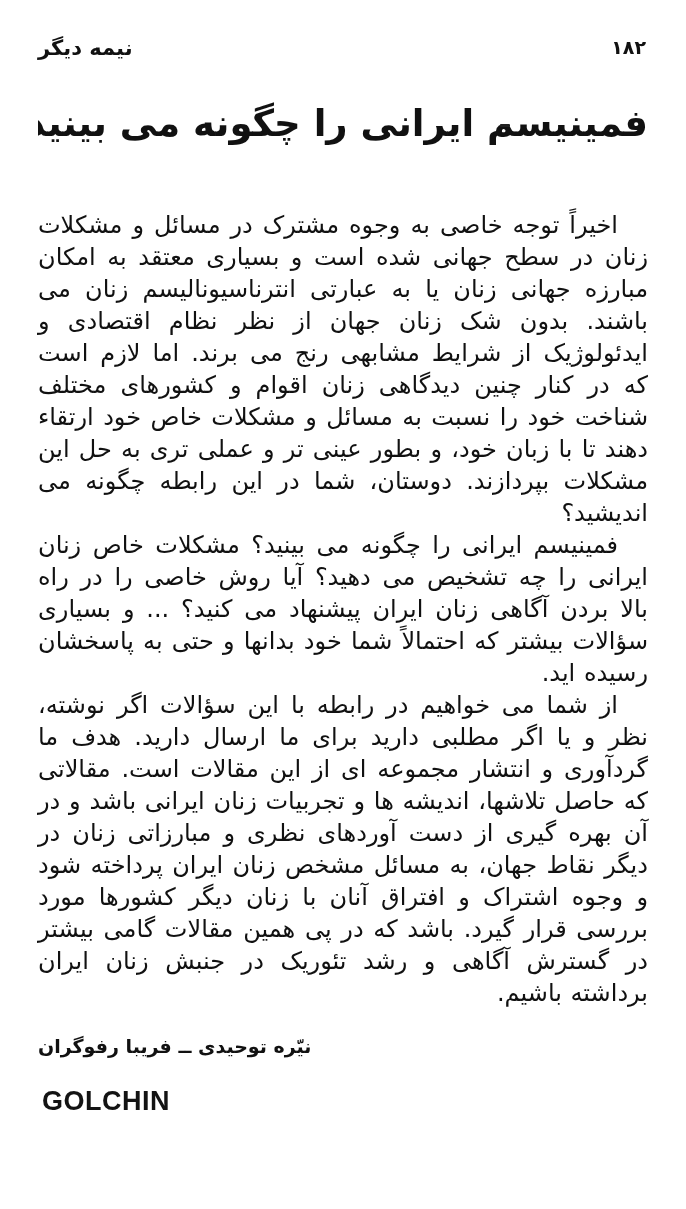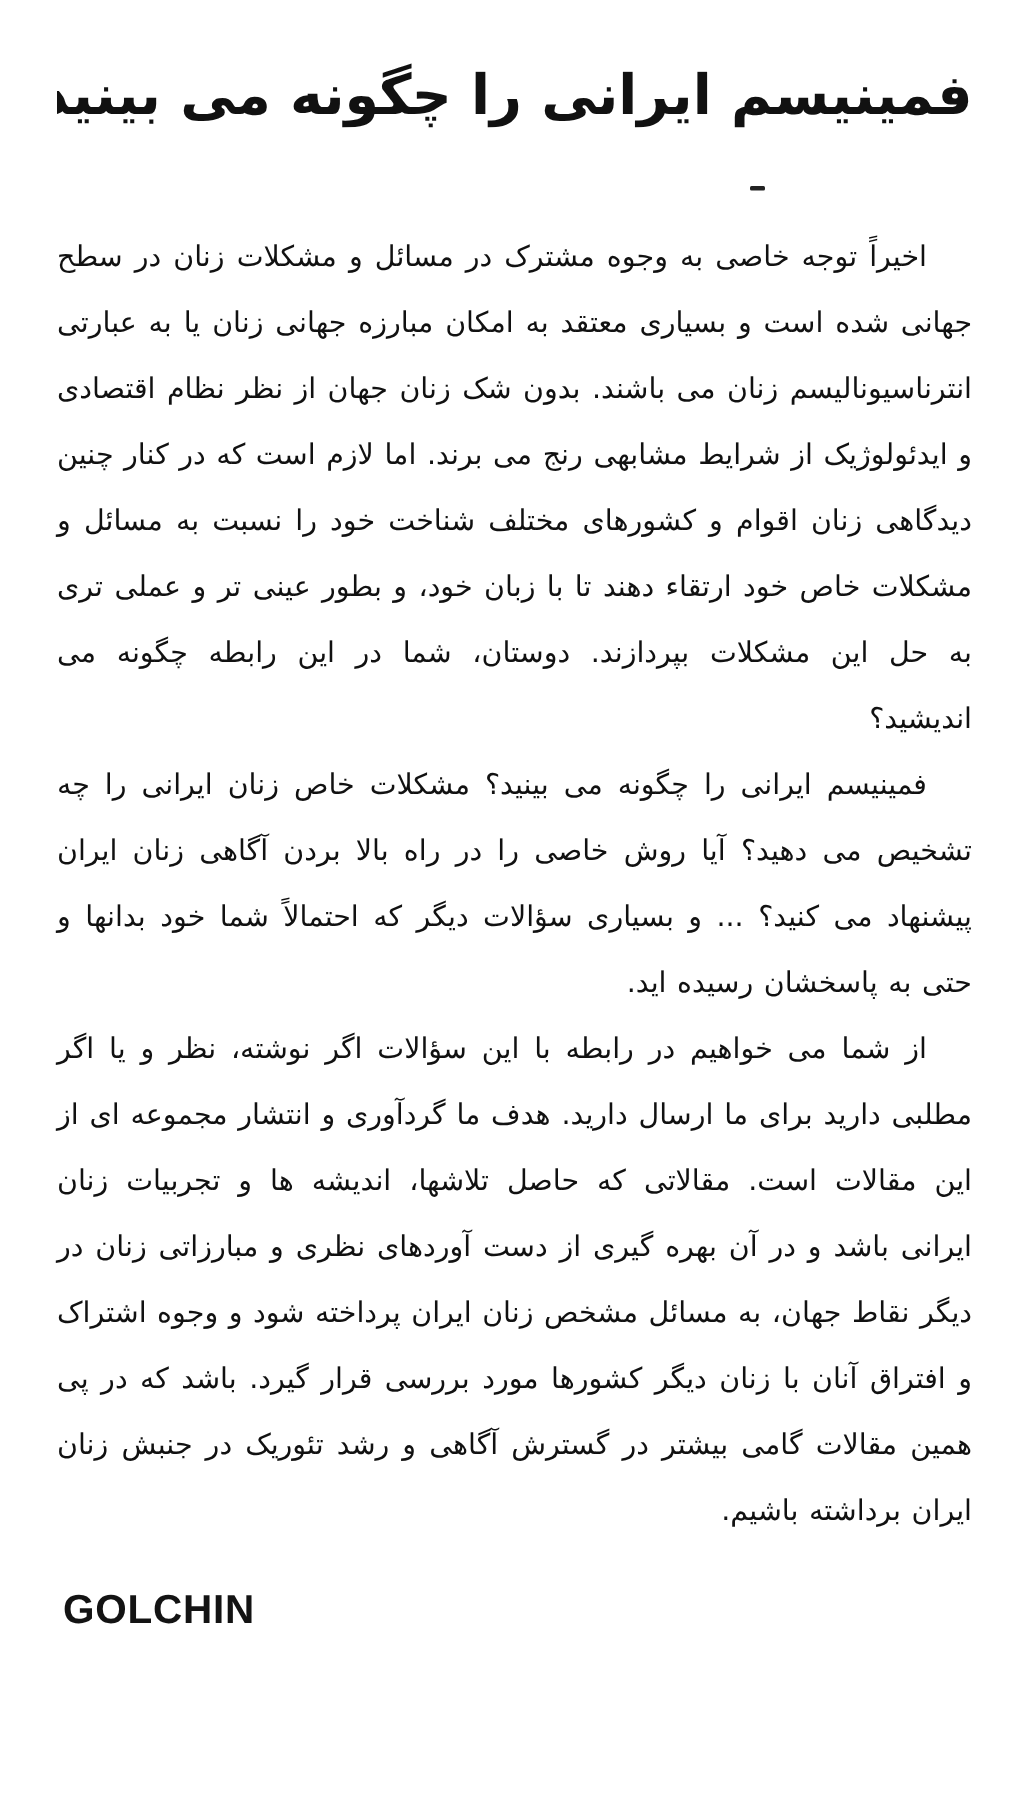--- a/index.html
+++ b/index.html
@@ -53,22 +53,22 @@
     font-weight: bold;
     white-space: nowrap;
     overflow: hidden;
     letter-spacing: 0;
   }
   .body-text {
     margin-top: 64px;
   }
   .body-par {
     margin: 0;
-    font-size: 19px;
-    line-height: 44px;
+    font-size: 24px;
+    line-height: 32px;
     text-align: justify;
     text-indent: 30px;
     word-spacing: 1px;
   }
   .signature {
     margin: 26px 0 0 0;
     font-size: 19px;
     font-weight: bold;
     text-align: left;
     text-indent: 0;
@@ -94,29 +94,34 @@
     letter-spacing: 0.5px;
     color: #131313;
   }
   .address-line { display: block; }
 </style>
 </head>
 <body>
 
 <div class="page">
 
+  <div class="page-header">
+    <span class="journal-name">نیمه دیگر</span>
+    <span class="page-number">۱۸۲</span>
+  </div>
 
   <div class="scan-mark"></div>
 
   <h1 class="article-title">فمینیسم ایرانی را چگونه می بینید؟</h1>
 
   <div class="body-text">
     <p class="body-par">اخیراً توجه خاصی به وجوه مشترک در مسائل و مشکلات زنان در سطح جهانی شده است و بسیاری معتقد به امکان مبارزه جهانی زنان یا به عبارتی انترناسیونالیسم زنان می باشند. بدون شک زنان جهان از نظر نظام اقتصادی و ایدئولوژیک از شرایط مشابهی رنج می برند. اما لازم است که در کنار چنین دیدگاهی زنان اقوام و کشورهای مختلف شناخت خود را نسبت به مسائل و مشکلات خاص خود ارتقاء دهند تا با زبان خود، و بطور عینی تر و عملی تری به حل این مشکلات بپردازند. دوستان، شما در این رابطه چگونه می اندیشید؟</p>
-    <p class="body-par">فمینیسم ایرانی را چگونه می بینید؟ مشکلات خاص زنان ایرانی را چه تشخیص می دهید؟ آیا روش خاصی را در راه بالا بردن آگاهی زنان ایران پیشنهاد می کنید؟ ... و بسیاری سؤالات دیگر که احتمالاً شما خود بدانها و حتی به پاسخشان رسیده اید.</p>
+    <p class="body-par">فمینیسم ایرانی را چگونه می بینید؟ مشکلات خاص زنان ایرانی را چه تشخیص می دهید؟ آیا روش خاصی را در راه بالا بردن آگاهی زنان ایران پیشنهاد می کنید؟ ... و بسیاری سؤالات بیشتر که احتمالاً شما خود بدانها و حتی به پاسخشان رسیده اید.</p>
     <p class="body-par">از شما می خواهیم در رابطه با این سؤالات اگر نوشته، نظر و یا اگر مطلبی دارید برای ما ارسال دارید. هدف ما گردآوری و انتشار مجموعه ای از این مقالات است. مقالاتی که حاصل تلاشها، اندیشه ها و تجربیات زنان ایرانی باشد و در آن بهره گیری از دست آوردهای نظری و مبارزاتی زنان در دیگر نقاط جهان، به مسائل مشخص زنان ایران پرداخته شود و وجوه اشتراک و افتراق آنان با زنان دیگر کشورها مورد بررسی قرار گیرد. باشد که در پی همین مقالات گامی بیشتر در گسترش آگاهی و رشد تئوریک در جنبش زنان ایران برداشته باشیم.</p>
+    <p class="signature">نیّره توحیدی ــ فریبا رفوگران</p>
   </div>
 
 
   <address class="address-block">
     <span class="address-line">GOLCHIN</span>
 
   </address>
 
 </div>
 

